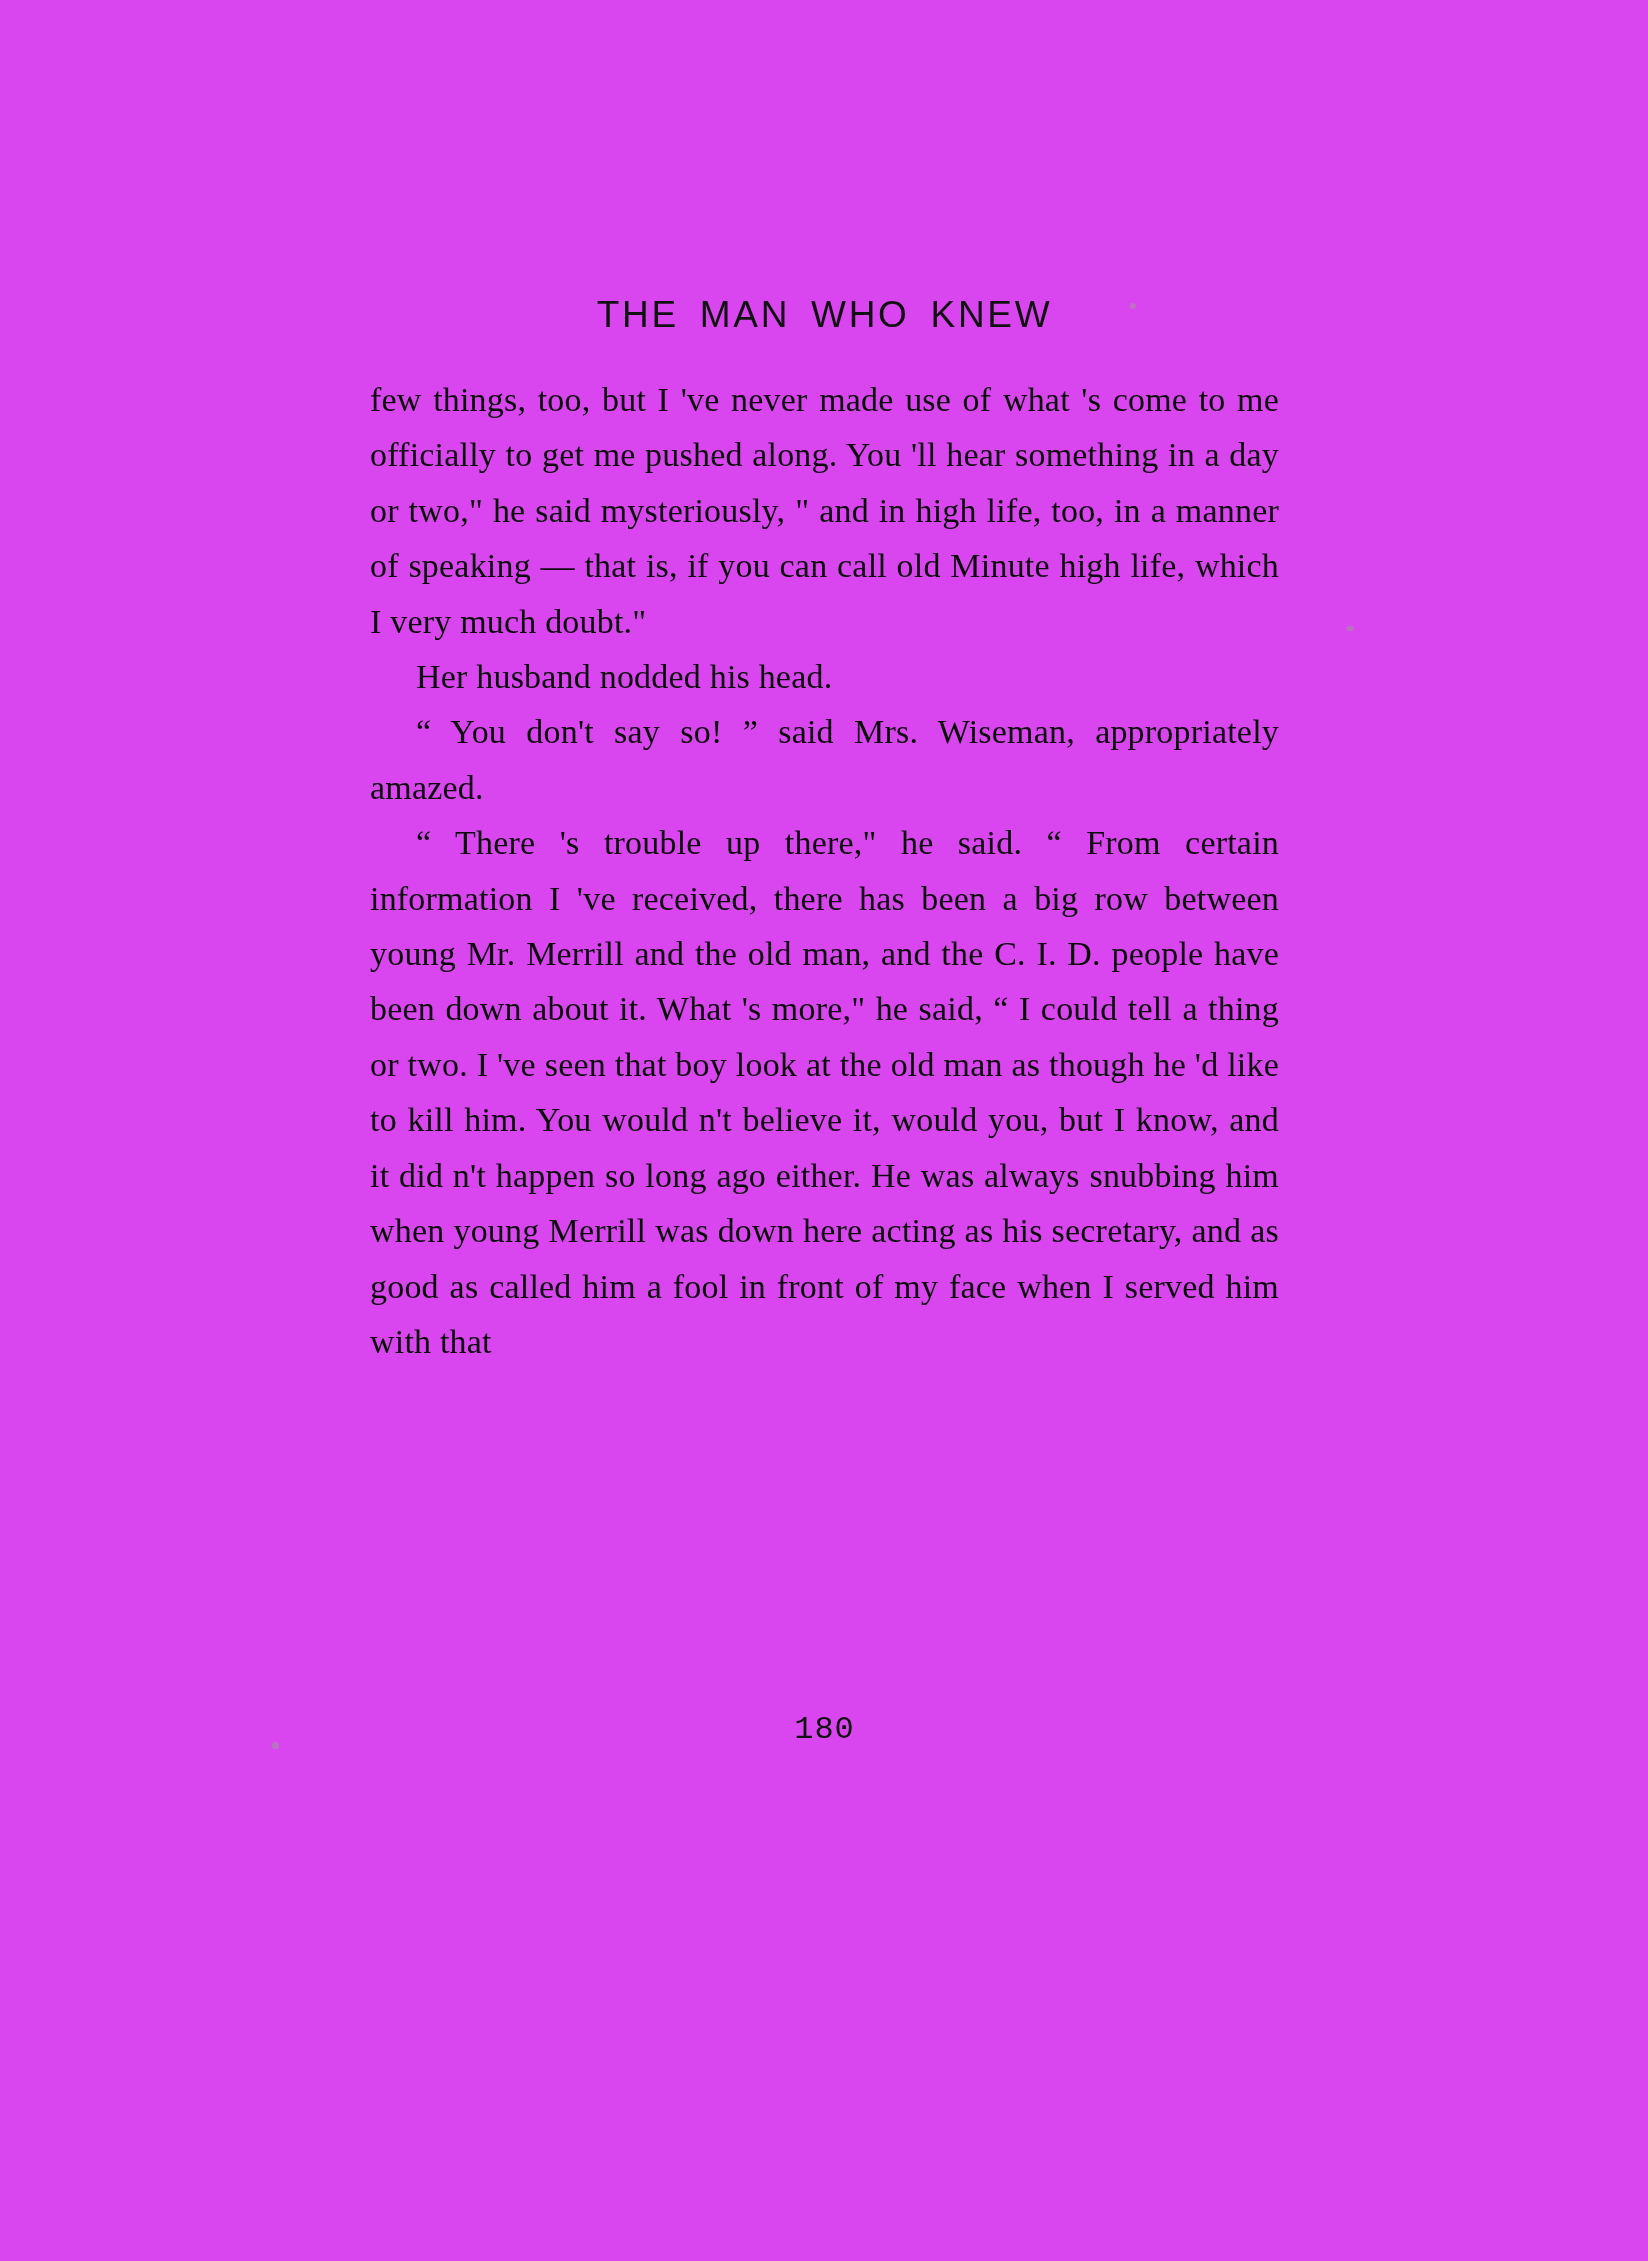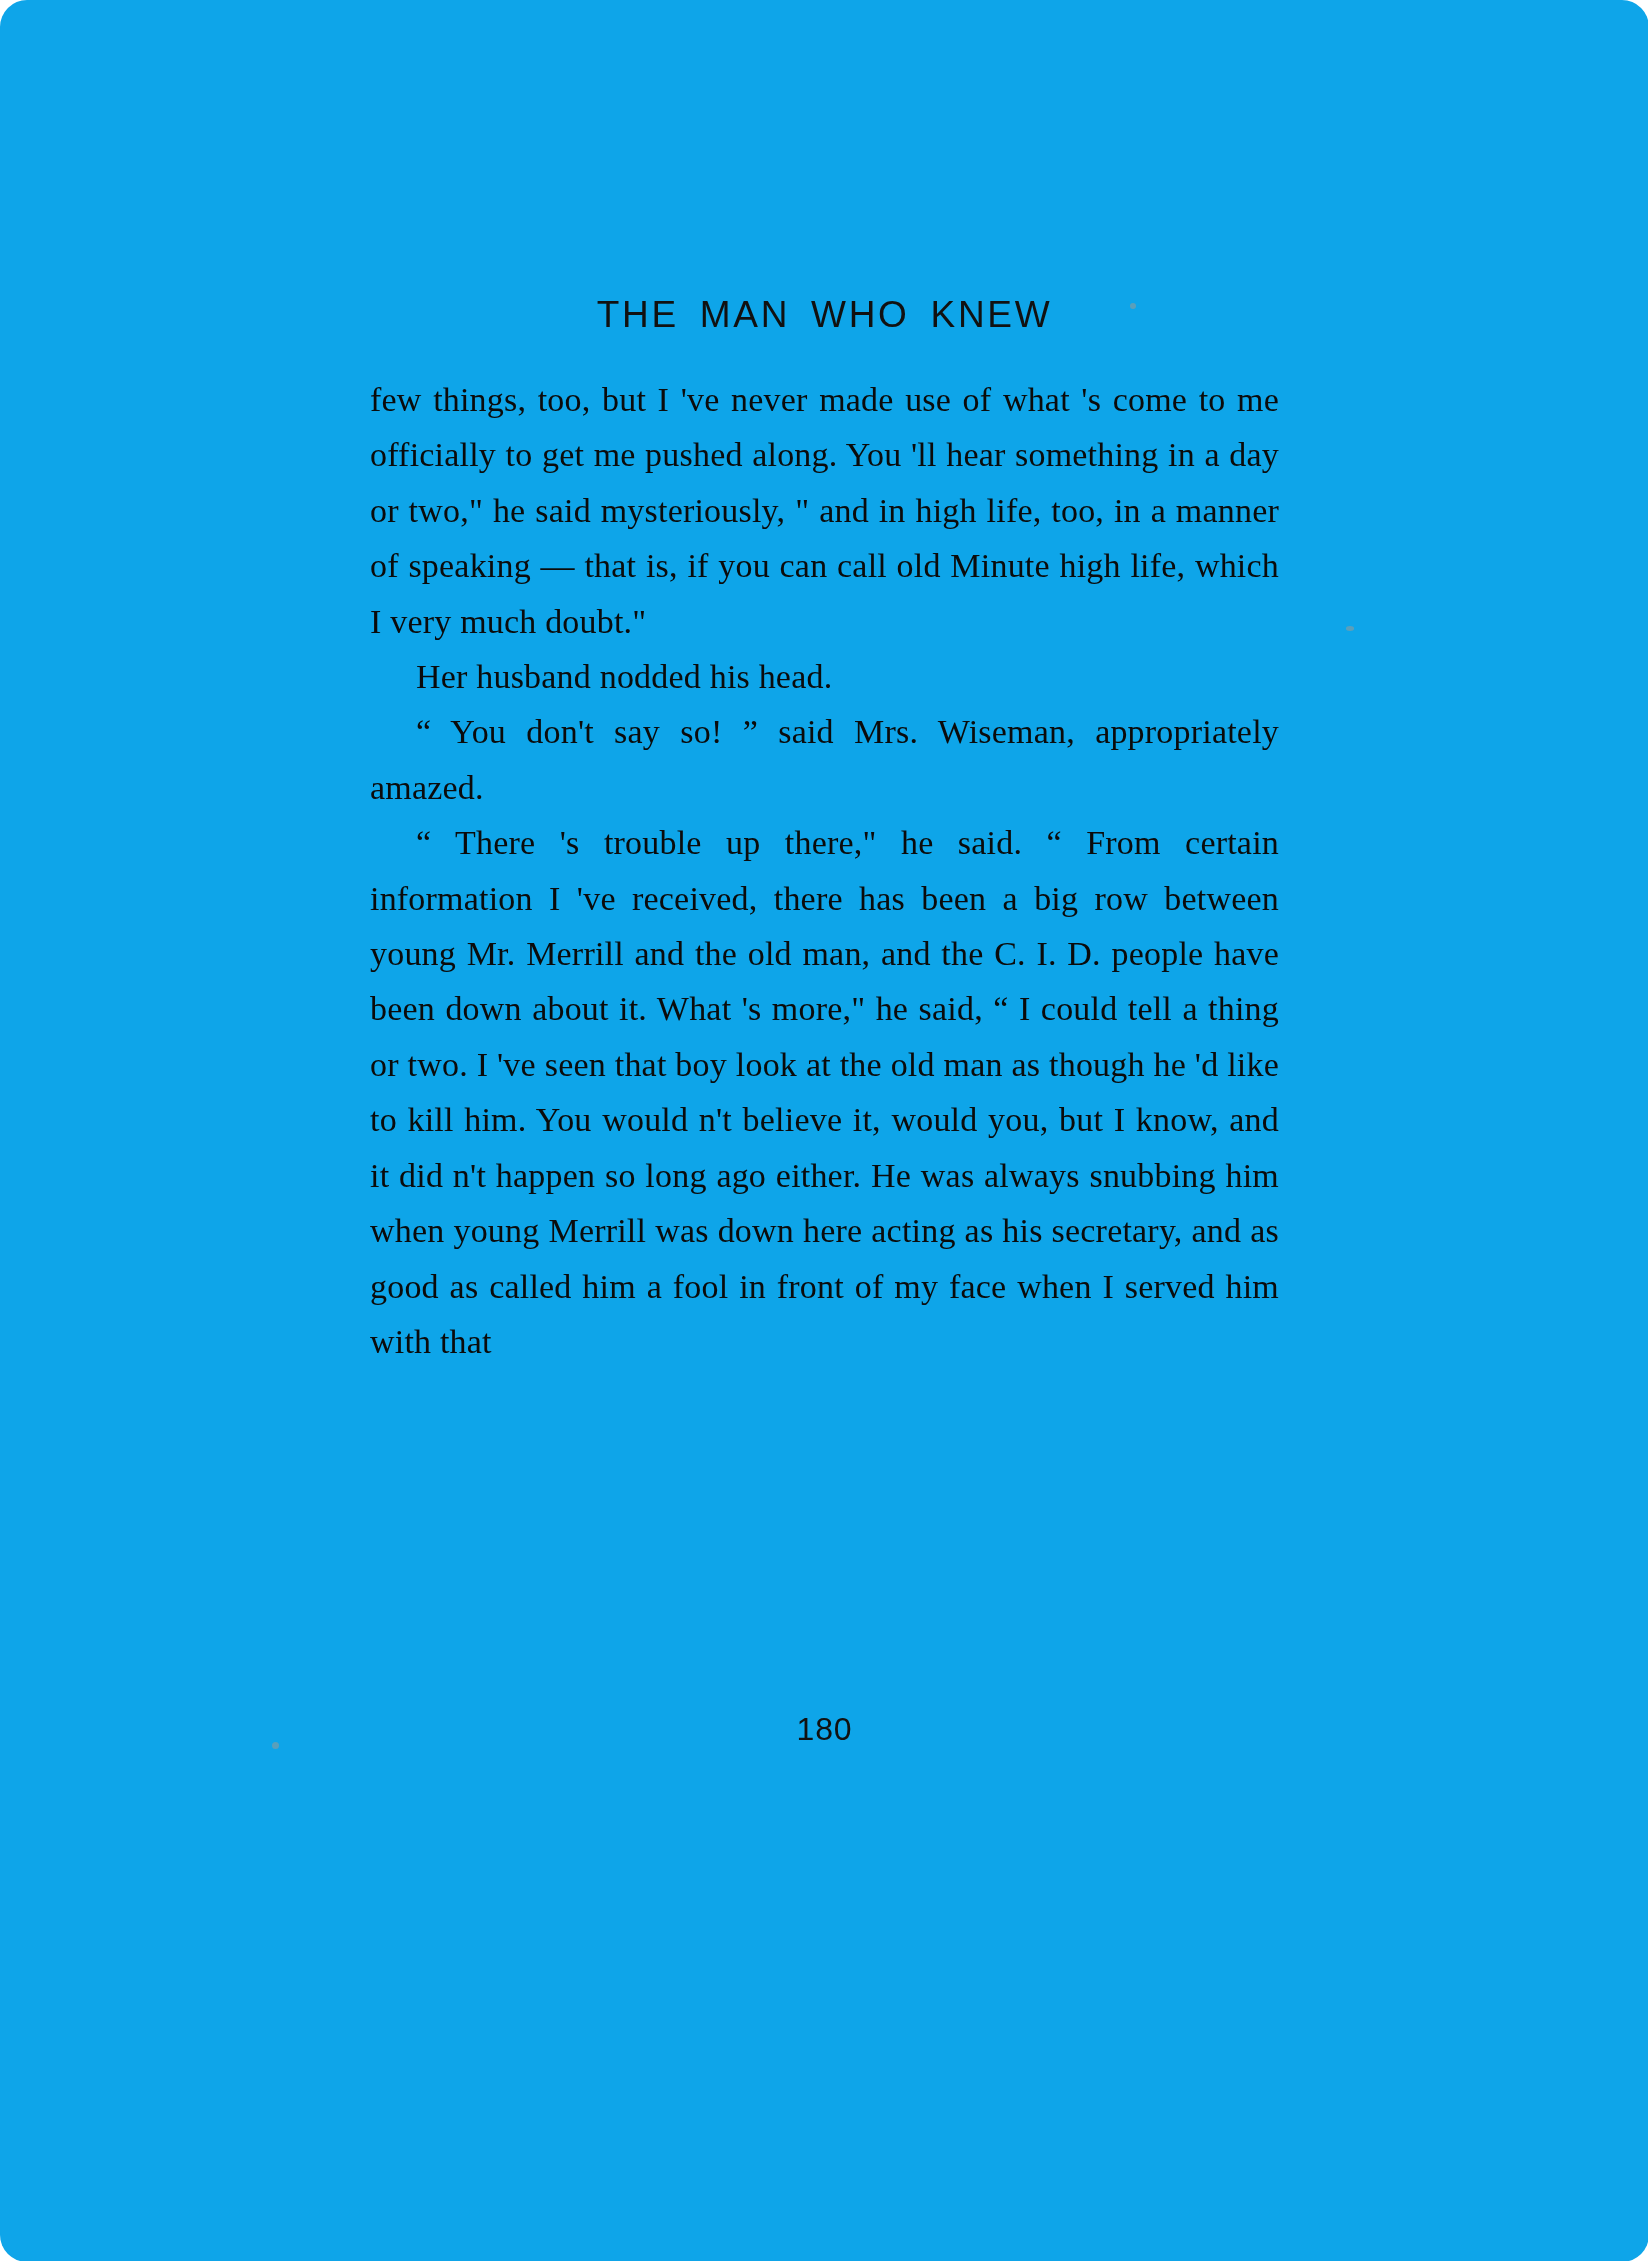--- a/index.html
+++ b/index.html
@@ -14,22 +14,21 @@
     color: #000000;
     position: relative;
     overflow: hidden;
   }
   .page {
     position: absolute;
     left: 0;
     top: 0;
     width: 1649px;
     height: 2262px;
-    background: #0ea5e9;
-    border-radius: 27px;
+    background: #d946ef;
   }
   .content {
     position: absolute;
     left: 370px;
     top: 294px;
     width: 909px;
   }
   .running-head {
     text-align: center;
     font-size: 37px;
@@ -55,21 +54,21 @@
   .para + .para {
     margin-top: 0;
   }
   .folio {
     position: absolute;
     left: 370px;
     top: 1711px;
     width: 909px;
     text-align: center;
     font-size: 32px;
-    font-family: Liberation Sans, sans-serif;
+    font-family: Liberation Mono, monospace;
     color: #111;
     letter-spacing: 0.9px;
   }
   
   .speck {
     position: absolute;
     background: #9a9a93;
     border-radius: 50%;
     opacity: .55;
   }

